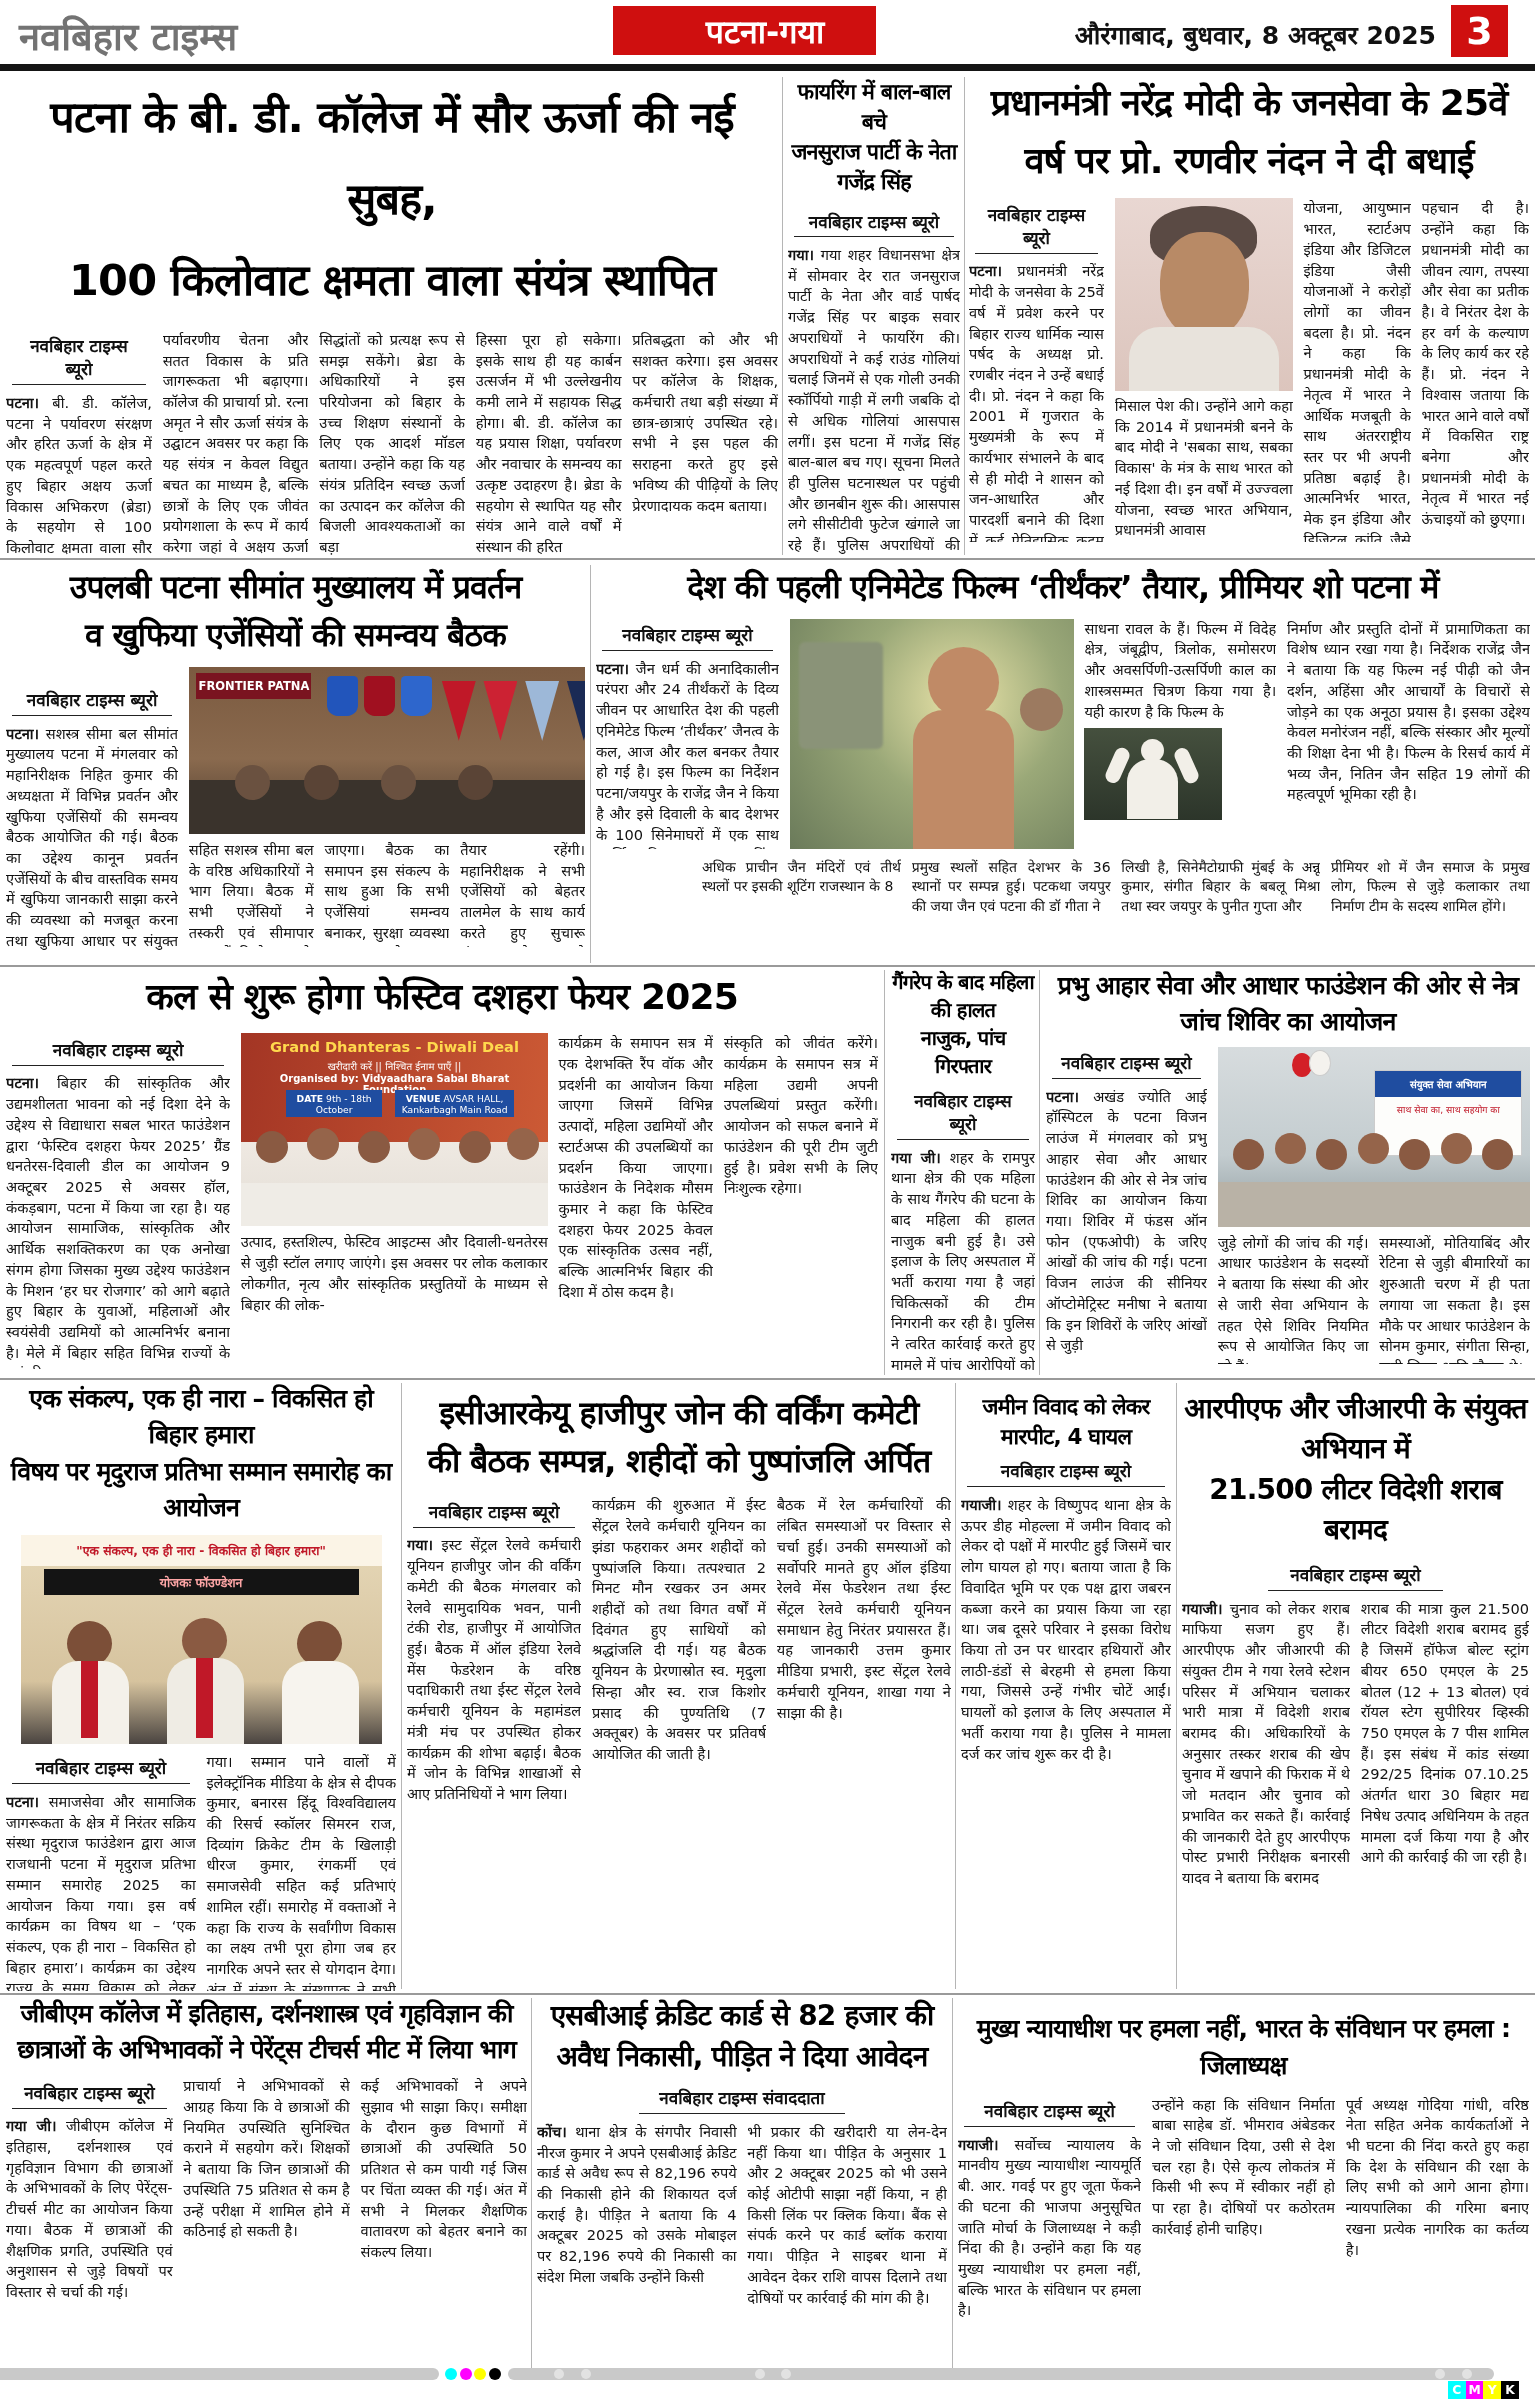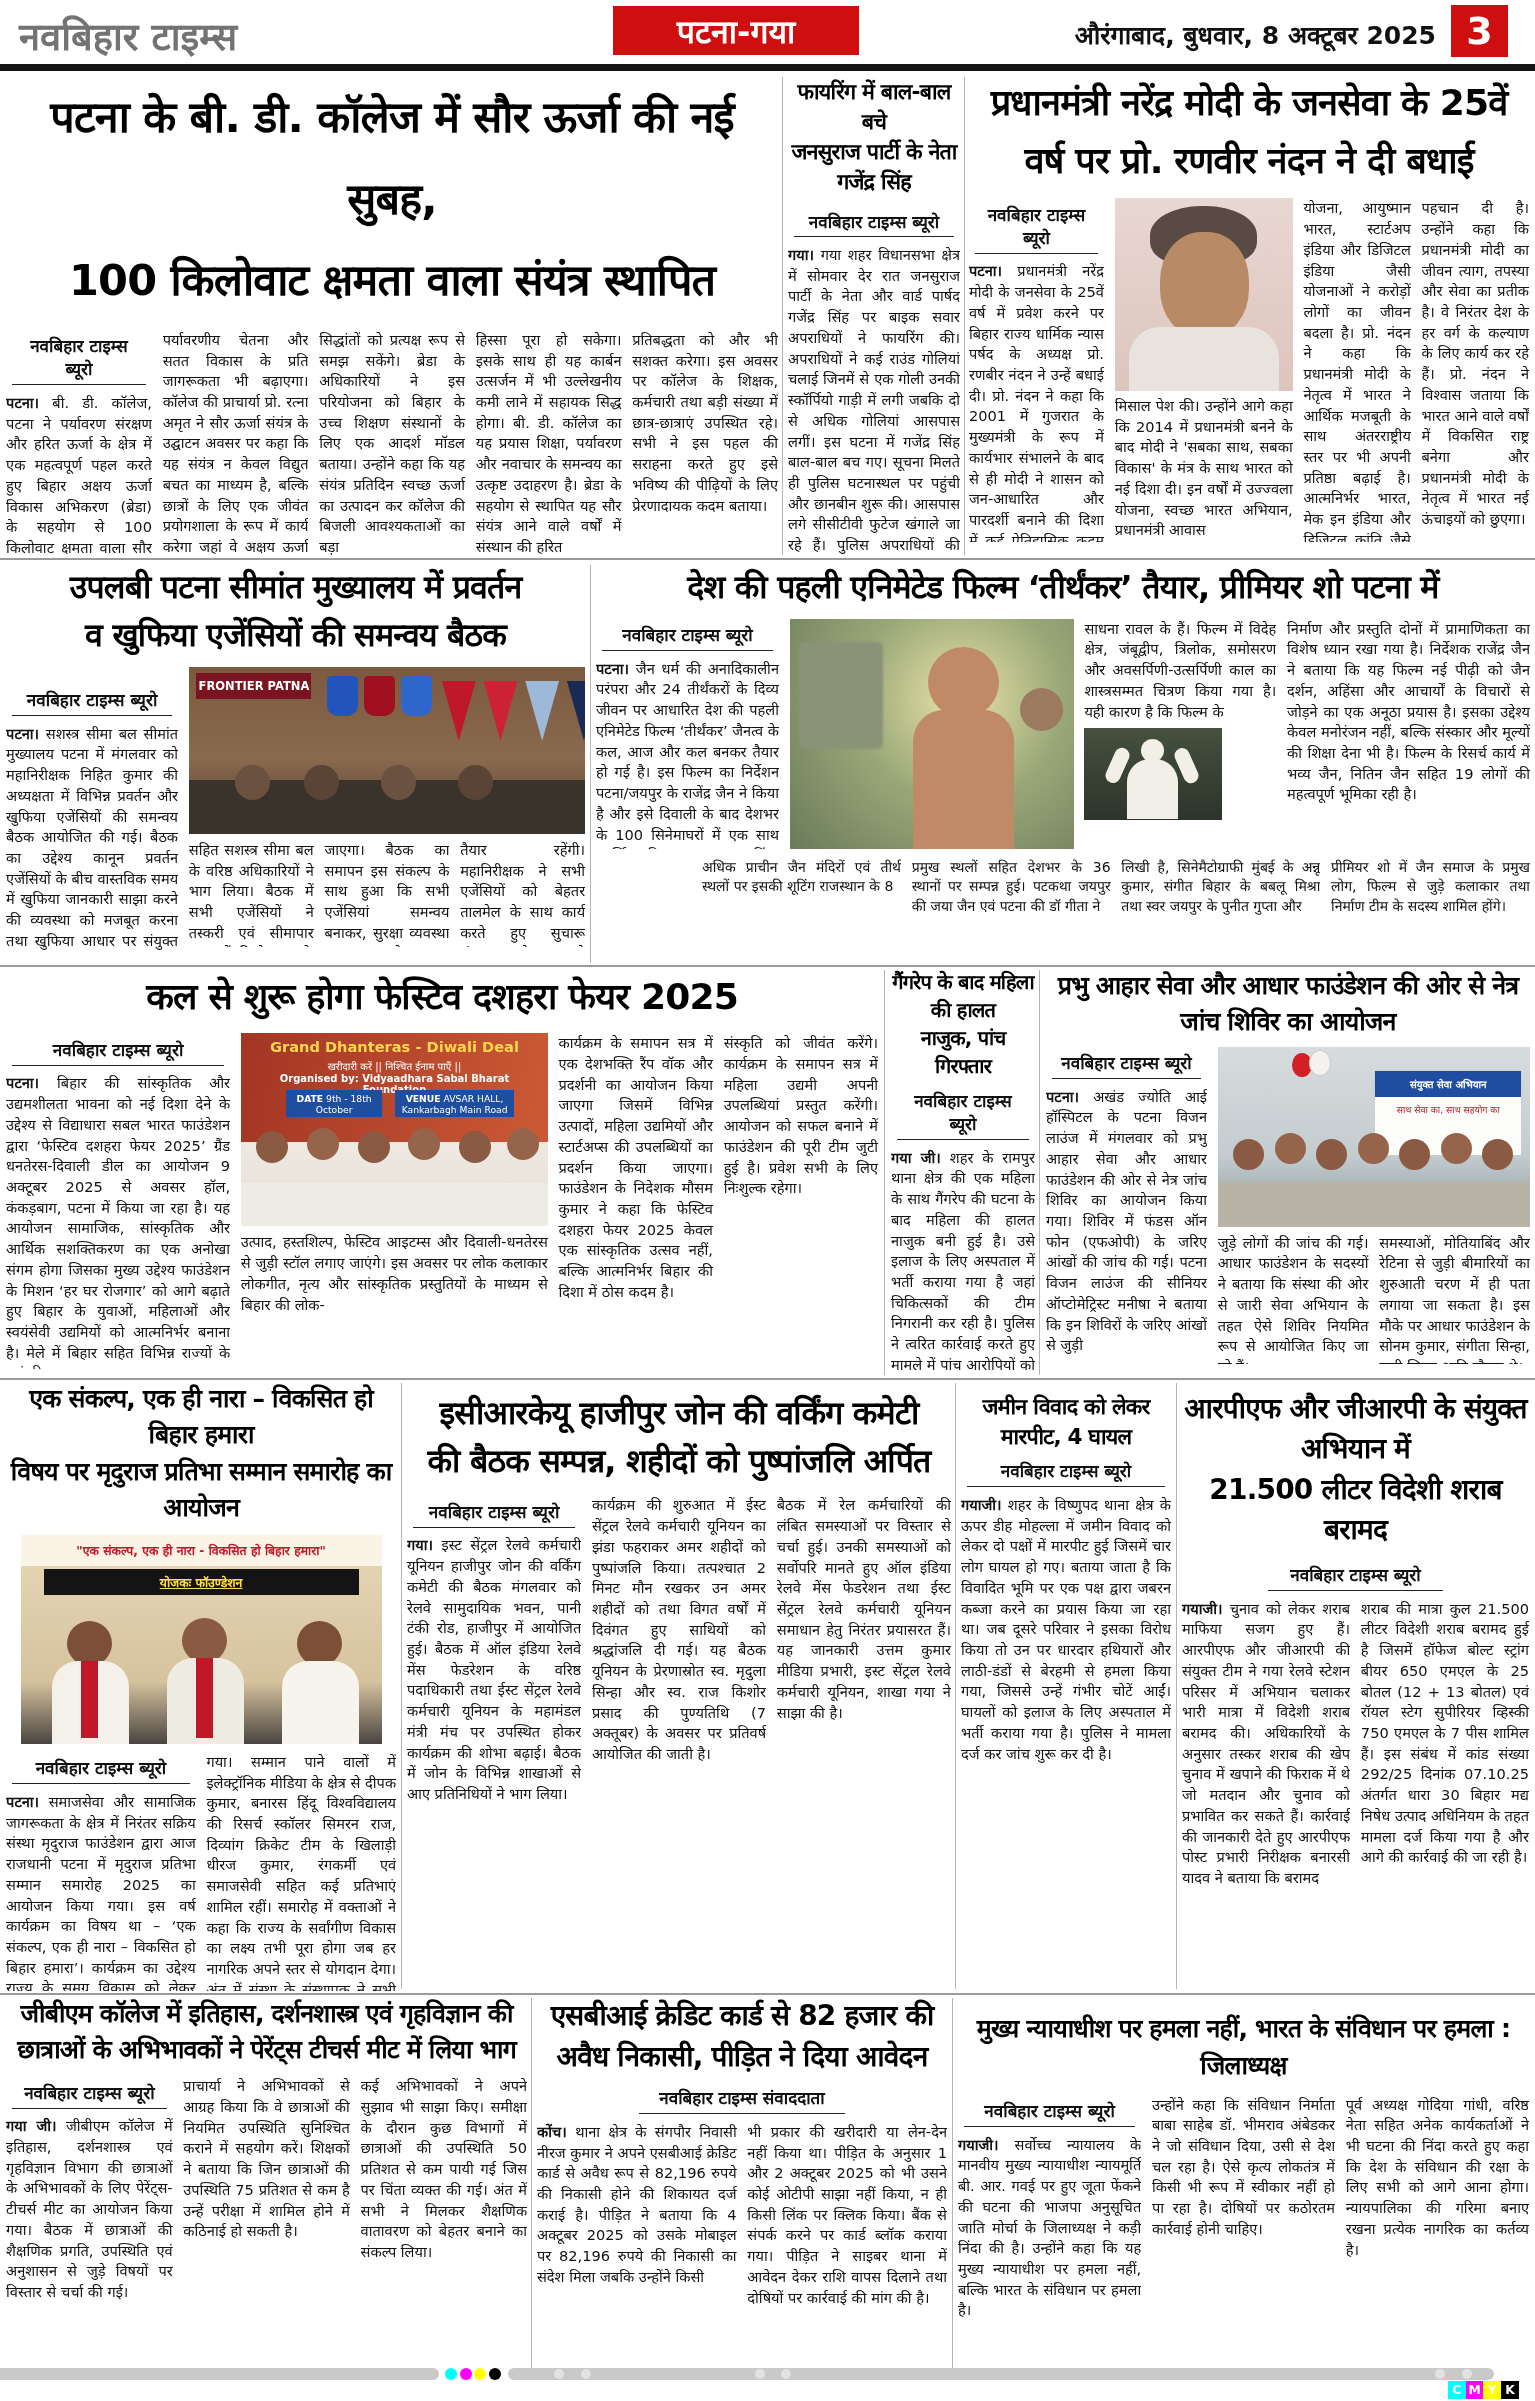--- a/index.html
+++ b/index.html
@@ -30,22 +30,22 @@
            color:#fff;font-size:12.3px;font-weight:bold;}
   .cap{font-size:14px;line-height:1.4;text-align:justify;margin:0;}
 </style>
 </head>
 <body>
 
 <div class="page">
 
   <header>
     <div style="position:absolute;left:19px;top:9.2px;font-size:38px;font-weight:bold;color:#737373;">नवबिहार टाइम्स</div>
-    <div style="position:absolute;left:613px;top:6.1px;width:246px;height:49px;background:#cf0f0f;
-                display:flex;align-items:center;justify-content:center;">
+    <div style="position:absolute;left:613px;top:6.1px;width:222px;height:49px;background:#cf0f0f;
+                display:flex;align-items:center;justify-content:center;padding-left:41px;">
       <span style="color:#fff;font-size:32px;font-weight:bold;">पटना-गया</span>
     </div>
     <div style="position:absolute;left:1029px;top:17px;width:407px;font-size:25px;font-weight:bold;text-align:right;">औरंगाबाद, बुधवार, 8 अक्टूबर 2025</div>
     <div style="position:absolute;left:1451px;top:4.6px;width:57px;height:52px;background:#cf0f0f;
                 display:flex;align-items:center;justify-content:center;">
       <span style="color:#fff;font-size:38px;font-weight:bold;">3</span>
     </div>
     <div style="position:absolute;left:0;top:64px;width:1535px;height:7px;background:#151515;"></div>
   </header>
 
@@ -304,21 +304,21 @@
   <section class="sec" style="left:6.1px;top:1381px;width:390px;height:610px;">
     <h2 class="hl sm">
       <span>एक संकल्प, एक ही नारा – विकसित हो बिहार हमारा</span><br>
       <span>विषय पर मृदुराज प्रतिभा सम्मान समारोह का आयोजन</span>
     </h2>
     <div class="photo" style="width:361px;height:209px;margin:9.2px auto 0;background:linear-gradient(#e6d8b8,#d6c39e 70%,#4a4440);">
       <div style="position:absolute;left:0;top:0;width:100%;height:31px;background:#fbf4e6;display:flex;align-items:center;justify-content:center;">
         <span style="color:#c01828;font-size:12.3px;font-weight:bold;">"एक संकल्प, एक ही नारा - विकसित हो बिहार हमारा"</span>
       </div>
       <div style="position:absolute;left:23px;top:34px;width:315px;height:26px;background:#141414;display:flex;align-items:center;justify-content:center;">
-        <span style="color:#fde047;font-size:12.3px;font-weight:bold;text-decoration:underline;">योजकः  फॉउण्डेशन</span>
+        <span style="color:#fca5a5;font-size:12.3px;font-weight:bold;">योजकः  फॉउण्डेशन</span>
       </div>
       <div class="blob" style="left:46px;top:86px;width:45px;height:45px;background:#7c4f38;"></div>
       <div style="position:absolute;left:31px;top:126px;width:77px;height:83px;border-radius:26px 26px 0 0;background:#f4f1ea;"></div>
       <div style="position:absolute;left:60px;top:126px;width:17px;height:77px;background:#c01828;"></div>
       <div class="blob" style="left:161px;top:83px;width:45px;height:45px;background:#8a5a42;"></div>
       <div style="position:absolute;left:146px;top:123px;width:77px;height:86px;border-radius:26px 26px 0 0;background:#efece4;"></div>
       <div style="position:absolute;left:175px;top:123px;width:17px;height:80px;background:#c01828;"></div>
       <div class="blob" style="left:276px;top:86px;width:45px;height:45px;background:#7c4f38;"></div>
       <div style="position:absolute;left:261px;top:126px;width:77px;height:83px;border-radius:26px 26px 0 0;background:#f7f4ee;"></div>
     </div>

